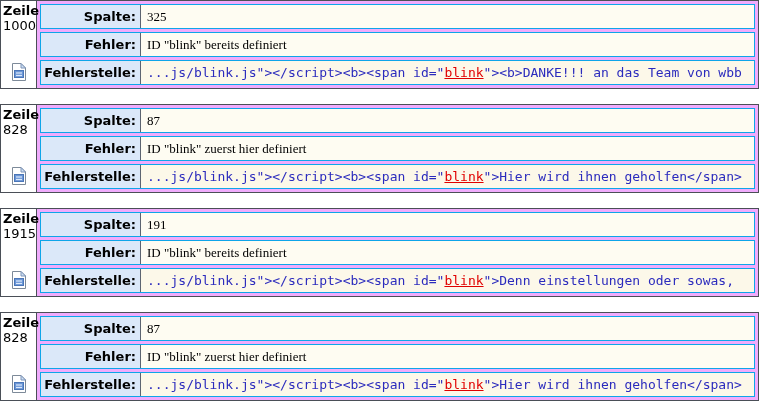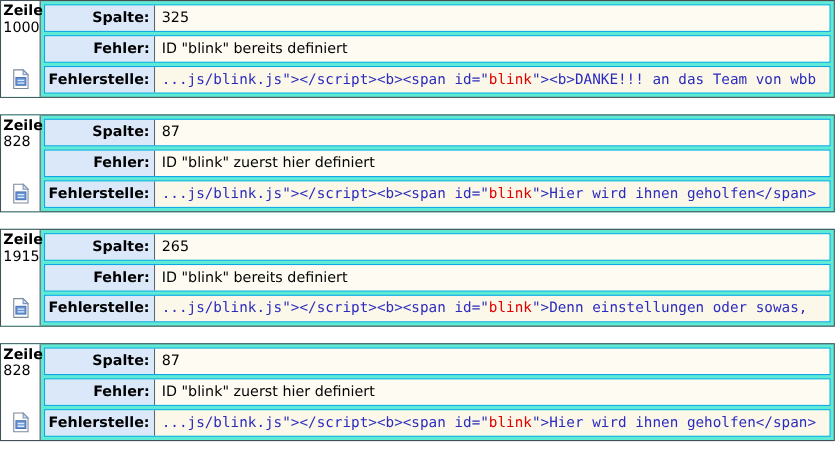--- a/index.html
+++ b/index.html
@@ -7,21 +7,21 @@
   body {
     width: 759px;
     font-family: "DejaVu Sans", "Liberation Sans", sans-serif;
     font-size: 13px;
     color: #000000;
   }
   .report { padding: 0; }
   .block {
     display: flex;
     border: 1px solid #4a4f57;
-    background: #5eead4;
+    background: #f0abfc;
     margin-bottom: 15px;
   }
   .block:last-child { margin-bottom: 3px; }
   .line-cell {
     width: 36px;
     flex: 0 0 36px;
     border-right: 1px solid #4a4f57;
     padding: 2px 1px 4px 2px;
     display: flex;
     flex-direction: column;
@@ -59,30 +59,32 @@
   }
   .row-value {
     flex: 1;
     background: #fefcf2;
     padding: 4px 4px 3px 6px;
     font-size: 13px;
     line-height: 16px;
     white-space: nowrap;
     overflow: hidden;
     min-width: 0;
+    font-family: Liberation Serif, serif;
   }
   .row.code-row .row-value {
     background: #fcf8e9;
     font-family: "DejaVu Sans Mono", "Liberation Mono", monospace;
     color: #2b2bbd;
     font-size: 13px;
     letter-spacing: 0;
   }
   .code-hl {
     color: #e00000;
+    text-decoration: underline;
   }
 </style>
 </head>
 <body>
 
 <div class="report">
 
   <div class="block">
     <div class="line-cell">
       <span class="line-label">Zeile</span>
@@ -150,21 +152,21 @@
         <path d="M1.5 1.5 h8.5 l4.5 4.5 v12.5 h-13 z" fill="#ffffff" stroke="#7d8a99" stroke-width="1"></path>
         <path d="M10 1.5 l4.5 4.5 h-4.5 z" fill="#cfe0f5" stroke="#7d94b8" stroke-width="1"></path>
         <rect x="3.5" y="8.5" width="9" height="7" fill="#6b96d6" stroke="#4a76b8"></rect>
         <line x1="5" y1="11" x2="11" y2="11" stroke="#dce9fa" stroke-width="1.2"></line>
         <line x1="5" y1="13.5" x2="11" y2="13.5" stroke="#dce9fa" stroke-width="1.2"></line>
       </svg>
     </div>
     <div class="rows">
       <div class="row">
         <div class="row-label">Spalte:</div>
-        <div class="row-value">265</div>
+        <div class="row-value">191</div>
       </div>
       <div class="row">
         <div class="row-label">Fehler:</div>
         <div class="row-value">ID "blink" bereits definiert</div>
       </div>
       <div class="row code-row">
         <div class="row-label">Fehlerstelle:</div>
         <div class="row-value"><span>...js/blink.js"&gt;&lt;/script&gt;&lt;b&gt;&lt;span id="</span><span class="code-hl">blink</span><span>"&gt;Denn einstellungen oder sowas,</span></div>
       </div>
     </div>

